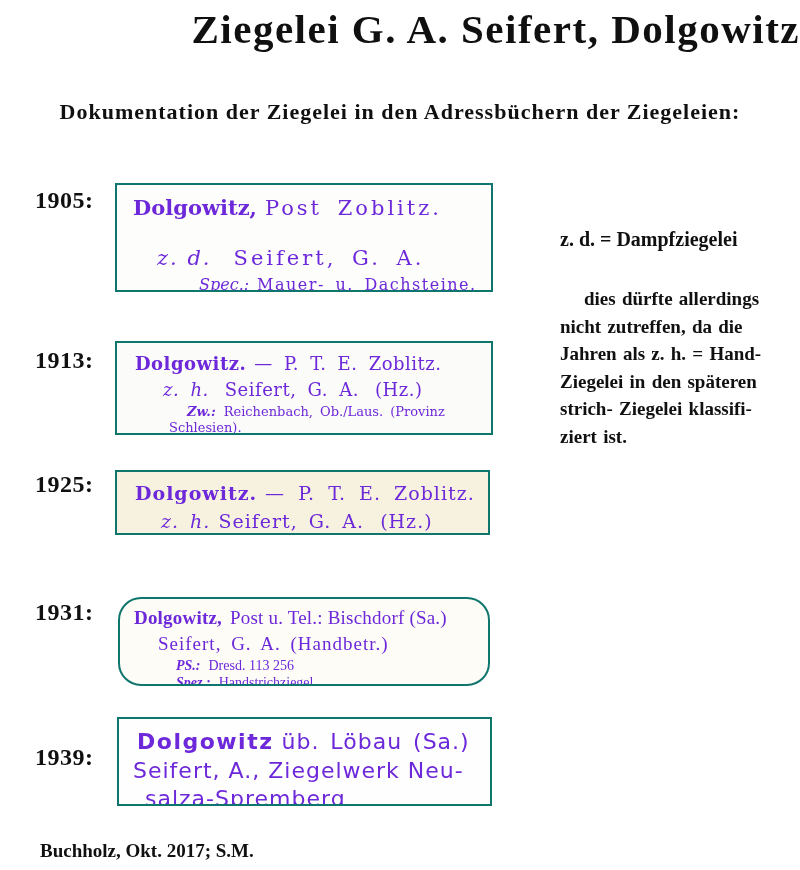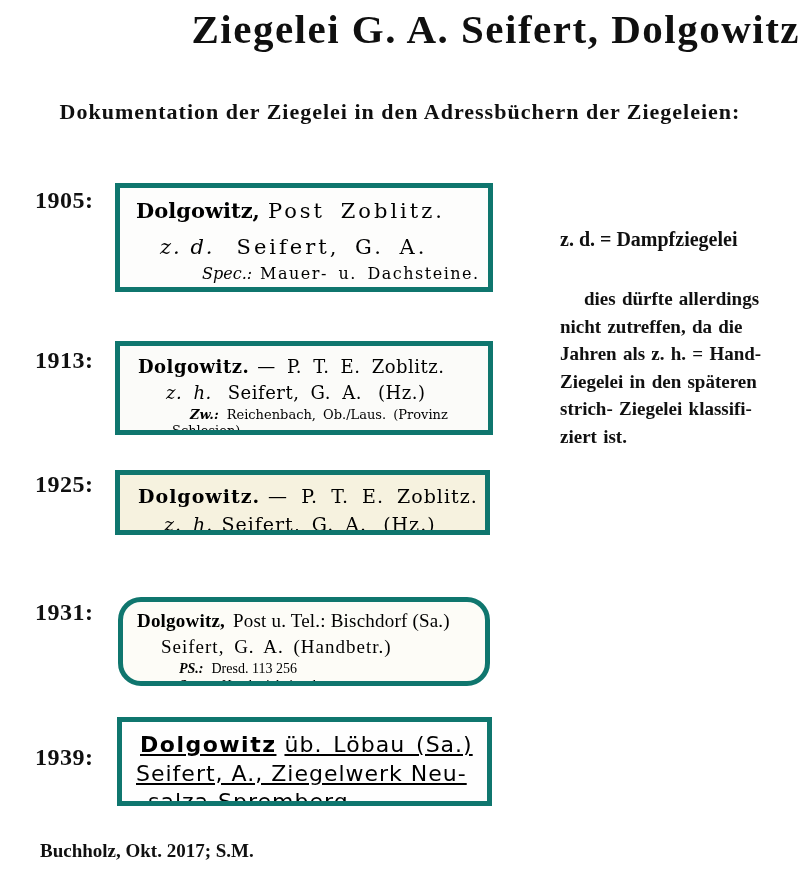--- a/index.html
+++ b/index.html
@@ -7,39 +7,39 @@
         font-family:"Liberation Serif",serif;color:#101010;overflow:hidden;}
 
   .title{position:absolute;top:5px;left:0;width:100%;text-align:right;
          font-weight:bold;font-size:41px;letter-spacing:1.5px;white-space:nowrap;}
   .subtitle{position:absolute;top:99px;left:0;width:100%;text-align:center;
          font-weight:bold;font-size:22px;letter-spacing:1px;white-space:nowrap;}
 
   .year{position:absolute;left:35px;font-weight:bold;font-size:24px;letter-spacing:0.5px;}
   #y1905{top:187px}#y1913{top:347px}#y1925{top:471px}#y1931{top:599px}#y1939{top:744px}
 
-  .box{position:absolute;border:5px solid #0f766e;box-sizing:border-box;
-       font-family:"DejaVu Serif",serif;color:#000000;overflow:hidden;white-space:nowrap;}
+  .box{position:absolute;border:2px solid #0f766e;box-sizing:border-box;
+       font-family:"DejaVu Serif",serif;color:#6d28d9;overflow:hidden;white-space:nowrap;}
   #b1905{left:115px;top:183px;width:378px;height:109px;background:#fdfdfc;}
   #b1913{left:115px;top:341px;width:378px;height:94px;background:#fbfbf9;}
   #b1925{left:115px;top:470px;width:375px;height:65px;background:#f6f2df;}
   #b1931{left:118px;top:597px;width:372px;height:89px;background:#fdfcf7;font-family:"Liberation Serif",serif;border-radius:23px;}
   #b1939{left:117px;top:717px;width:375px;height:89px;background:#fefefe;font-family:"DejaVu Sans",sans-serif;}
 
   .b{font-weight:bold;}
   .i{font-style:italic;}
   .bi{font-weight:bold;font-style:italic;}
   .sperr{letter-spacing:3px;word-spacing:6px;}
   .gap-sm{margin-left:8px;}
   .gap-md{margin-left:16px;}
   .gap-lg{margin-left:22px;}
 
   
   #b1905 .ln1{margin:8px 0 0 16px;font-size:21px;line-height:30px;}
-  #b1905 .ln2{margin:6px 0 0 40px;font-size:21px;line-height:30px;}
+  #b1905 .ln2{margin:20px 0 0 40px;font-size:21px;line-height:30px;}
   #b1905 .ln2 .i{letter-spacing:2px;}
   #b1905 .ln3{margin:1px 0 0 82px;font-size:16px;line-height:22px;}
   #b1905 .ln3 .rest{letter-spacing:1.5px;word-spacing:4px;}
 
   
   #b1913{font-size:18px;}
   #b1913 .ln1{margin:9px 0 0 18px;line-height:24px;word-spacing:5px;letter-spacing:0.5px;}
   #b1913 .ln2{margin:2px 0 0 46px;line-height:24px;word-spacing:5px;letter-spacing:0.5px;}
   #b1913 .ln3{margin:2px 0 0 70px;font-size:13px;line-height:16px;word-spacing:3px;}
   #b1913 .ln4{margin:0 0 0 52px;font-size:13px;line-height:16px;}
@@ -50,21 +50,21 @@
   #b1925 .ln2{margin:1px 0 0 44px;line-height:26px;word-spacing:4px;letter-spacing:1px;}
 
   
   #b1931{font-size:19px;}
   #b1931 .ln1{margin:6px 0 0 14px;line-height:25px;letter-spacing:0.2px;}
   #b1931 .ln2{margin:1px 4px 0 38px;line-height:25px;letter-spacing:1px;word-spacing:4px;}
   #b1931 .ln3{margin:1px 0 0 56px;font-size:14px;line-height:17px;}
   #b1931 .ln4{margin:0 0 0 56px;font-size:14px;line-height:17px;}
 
   
-  #b1939{font-size:22px;text-decoration:underline;}
+  #b1939{font-size:22px;}
   #b1939 .ln1{margin:8px 0 0 18px;line-height:29px;letter-spacing:1px;word-spacing:3px;}
   #b1939 .ln1 .b{letter-spacing:1.5px;}
   #b1939 .ln2{margin:1px 0 0 14px;line-height:28px;letter-spacing:1px;}
   #b1939 .ln3{margin:0 0 0 26px;line-height:27px;letter-spacing:1px;}
 
   
   .abbr{position:absolute;left:560px;top:228px;font-weight:bold;font-size:20px;white-space:nowrap;}
   .comment{position:absolute;left:560px;top:285px;width:218px;font-weight:bold;
            font-size:19px;line-height:27.5px;word-spacing:1.5px;}
   .comment .cline{white-space:nowrap;}

